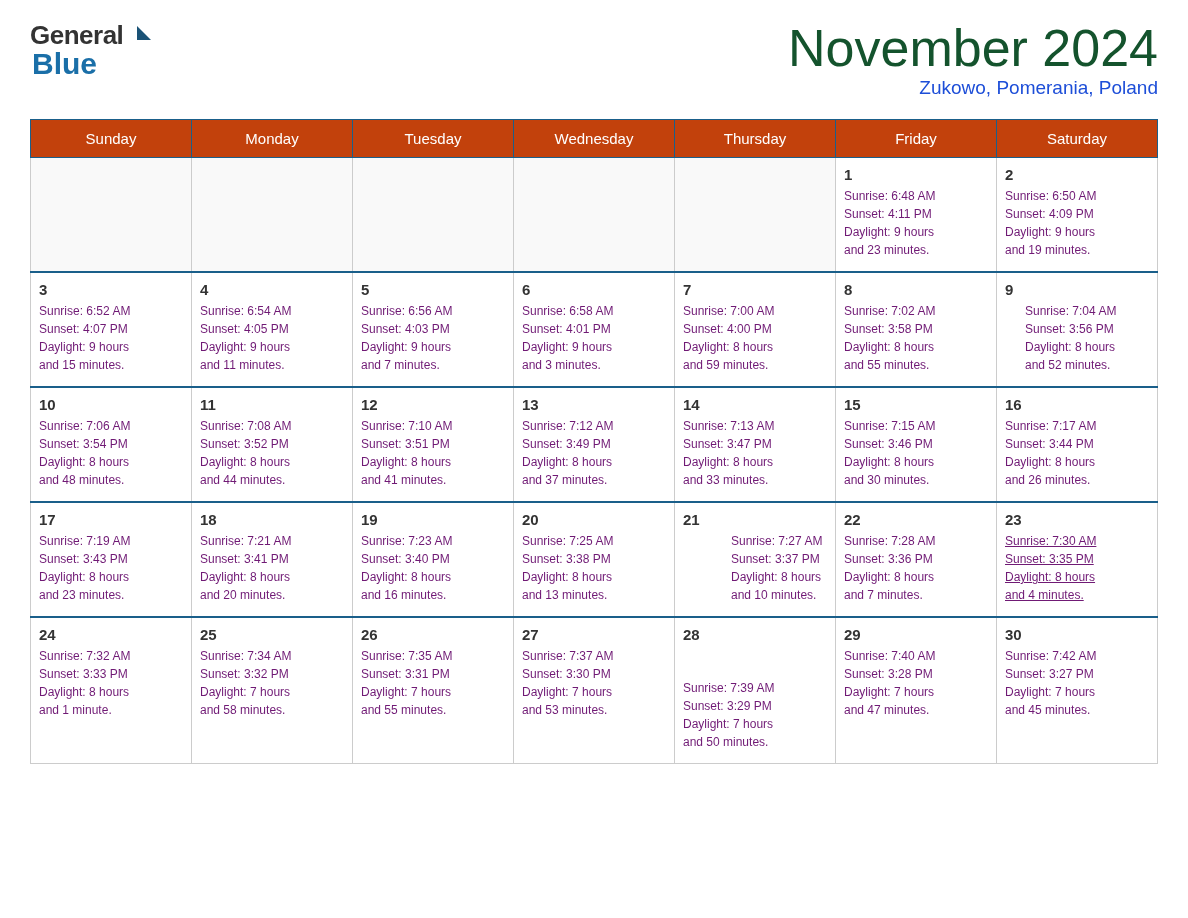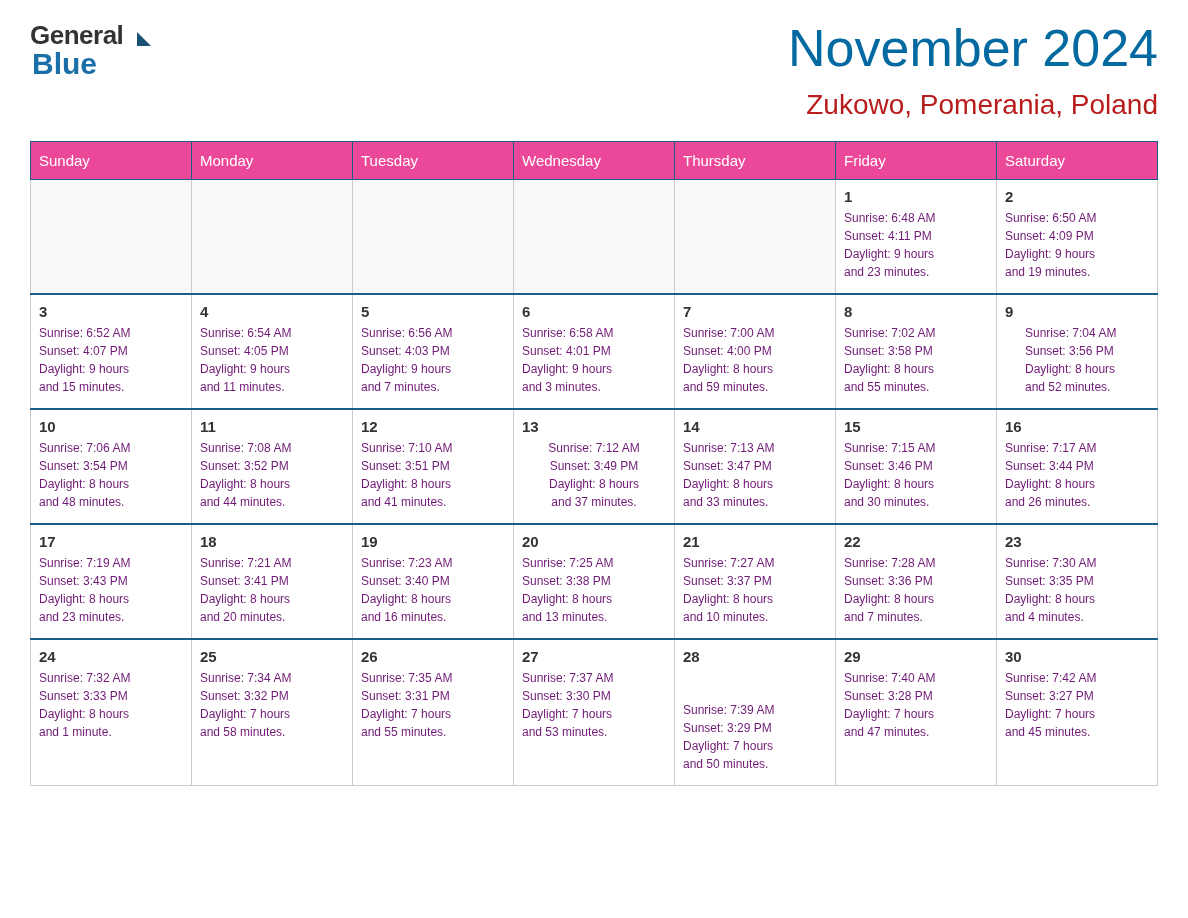--- a/index.html
+++ b/index.html
@@ -17,21 +17,21 @@
       align-items: flex-start;
       margin-bottom: 20px;
     }
     .logo {
       display: flex;
       flex-direction: column;
       align-items: flex-start;
     }
     .logo-top {
       display: flex;
-      align-items: center;
+      align-items: flex-start;
       gap: 12px;
     }
     .logo-general {
       font-size: 26px;
       font-weight: bold;
       color: #333;
       letter-spacing: -0.5px;
     }
     .logo-arrow {
       width: 0;
@@ -48,40 +48,40 @@
       color: #1a6fa8;
       margin-top: -4px;
       margin-left: 2px;
     }
     .title-block {
       text-align: right;
     }
     .month-title {
       font-size: 52px;
       font-weight: normal;
-      color: #0369a1;
+      color: #14532d;
       line-height: 1.1;
     }
     .location {
-      font-size: 28px;
-      color: #b91c1c;
-      margin-top: 12px;
+      font-size: 19px;
+      color: #1d4ed8;
+      margin-top: 0;
     }
     .calendar {
       width: 100%;
       border-collapse: collapse;
       border: 1px solid #ccc;
     }
     .calendar th {
-      background-color: #ec4899;
+      background-color: #c2410c;
       color: #fff;
       font-size: 15px;
       font-weight: normal;
       padding: 10px 8px;
-      text-align: left;
+      text-align: center;
       border: 1px solid #1a5f8a;
     }
     .calendar td {
       vertical-align: top;
       padding: 8px 8px 12px 8px;
       border: 1px solid #ccc;
       width: calc(100% / 7);
       font-size: 12.5px;
       color: #333;
       min-height: 100px;
@@ -224,21 +224,21 @@
         </td>
         <td>
           <span class="day-num">12</span>
           <div class="day-info" style="white-space: pre-line;">Sunrise: 7:10 AM
 Sunset: 3:51 PM
 Daylight: 8 hours
 and 41 minutes.</div>
         </td>
         <td>
           <span class="day-num">13</span>
-          <div class="day-info" style="white-space: pre-line; text-align: center;">Sunrise: 7:12 AM
+          <div class="day-info" style="white-space: pre-line;">Sunrise: 7:12 AM
 Sunset: 3:49 PM
 Daylight: 8 hours
 and 37 minutes.</div>
         </td>
         <td>
           <span class="day-num">14</span>
           <div class="day-info" style="white-space: pre-line;">Sunrise: 7:13 AM
 Sunset: 3:47 PM
 Daylight: 8 hours
 and 33 minutes.</div>
@@ -282,35 +282,35 @@
         </td>
         <td>
           <span class="day-num">20</span>
           <div class="day-info" style="white-space: pre-line;">Sunrise: 7:25 AM
 Sunset: 3:38 PM
 Daylight: 8 hours
 and 13 minutes.</div>
         </td>
         <td>
           <span class="day-num">21</span>
-          <div class="day-info" style="white-space: pre-line;">Sunrise: 7:27 AM
+          <div class="day-info" style="white-space: pre-line; margin-left: 48px;">Sunrise: 7:27 AM
 Sunset: 3:37 PM
 Daylight: 8 hours
 and 10 minutes.</div>
         </td>
         <td>
           <span class="day-num">22</span>
           <div class="day-info" style="white-space: pre-line;">Sunrise: 7:28 AM
 Sunset: 3:36 PM
 Daylight: 8 hours
 and 7 minutes.</div>
         </td>
         <td>
           <span class="day-num">23</span>
-          <div class="day-info" style="white-space: pre-line;">Sunrise: 7:30 AM
+          <div class="day-info" style="white-space: pre-line; text-decoration: underline;">Sunrise: 7:30 AM
 Sunset: 3:35 PM
 Daylight: 8 hours
 and 4 minutes.</div>
         </td>
       </tr>
       <tr>
         <td>
           <span class="day-num">24</span>
           <div class="day-info" style="white-space: pre-line;">Sunrise: 7:32 AM
 Sunset: 3:33 PM

